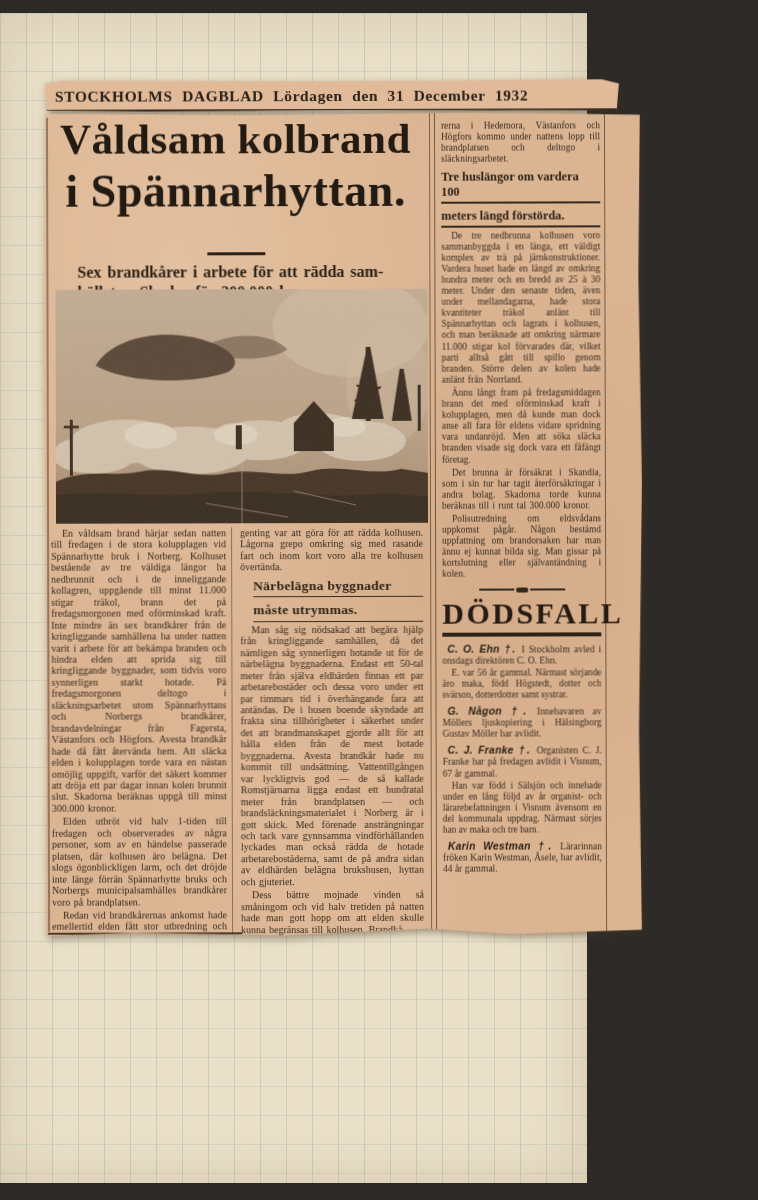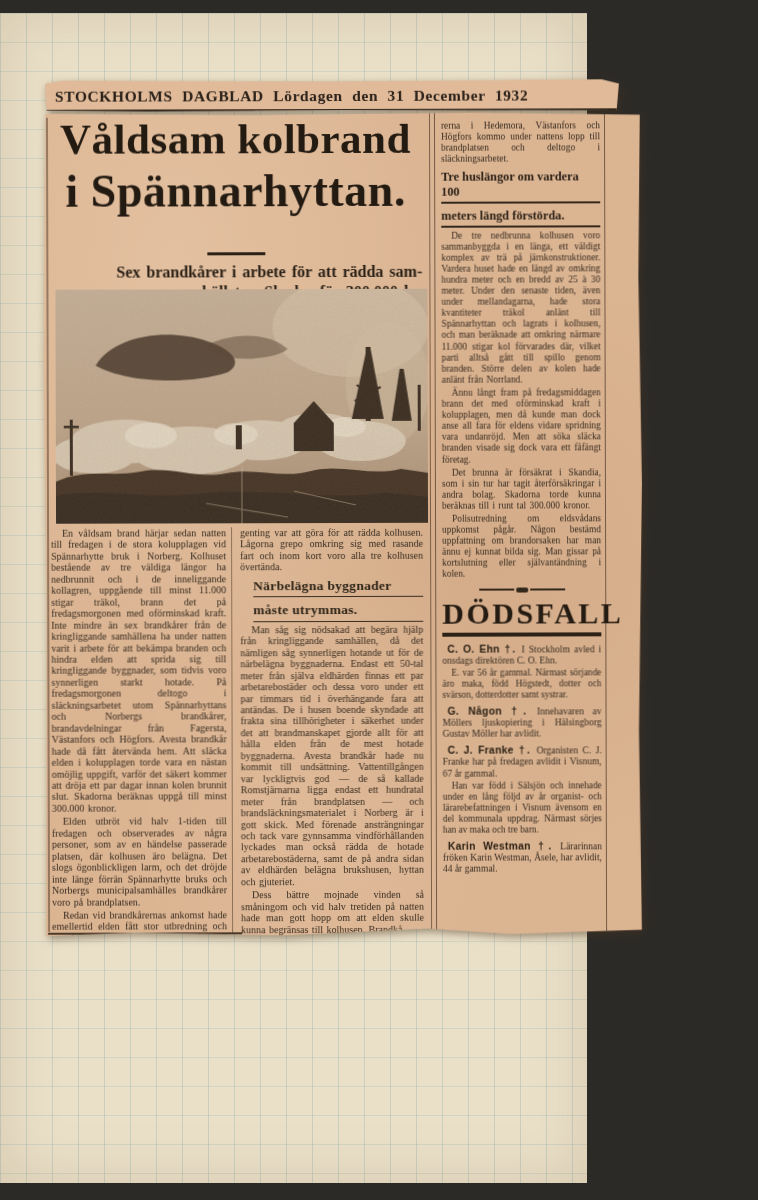--- a/index.html
+++ b/index.html
@@ -43,22 +43,22 @@
     overflow:hidden;
   }
   
   .left-section{position:absolute;left:0;top:0;width:387px;height:824px;border-right:1.5px solid rgba(60,42,26,.6);box-sizing:border-box;}
   .edge-rule-left{position:absolute;left:3px;top:4px;width:1.5px;height:814px;background:rgba(60,42,26,.45);}
   .headline-1{position:absolute;top:4px;left:0;width:385px;text-align:center;
     font-weight:700;font-size:43px;line-height:1;color:#231b12;letter-spacing:0.5px;margin:0;}
   .headline-2{position:absolute;top:55px;left:0;width:385px;text-align:center;
     font-weight:700;font-size:46px;line-height:1;color:#231b12;letter-spacing:0.5px;margin:0;}
   .head-rule{position:absolute;top:139px;left:164px;width:58px;height:3px;background:#2b2117;}
-  .subhead{position:absolute;top:149px;left:6px;width:373px;text-align:right;
-    font-weight:700;font-size:16px;line-height:19.5px;color:#2b2117;word-spacing:2px;}
+  .subhead{position:absolute;top:149px;left:6px;width:373px;text-align:left;
+    font-weight:700;font-size:16px;line-height:19.5px;color:#2b2117;word-spacing:2px;padding-left:28px;}
   .photo-wrap{position:absolute;top:176px;left:12px;width:372px;height:234px;background:#c3ac94;}
   .photo-wrap svg{display:block;}
   .columns{position:absolute;top:414px;left:2px;width:383px;height:406px;display:flex;}
   .colA{width:186px;padding:0 5px 0 5px;border-right:1.5px solid rgba(60,42,26,.5);box-sizing:border-box;}
   .colB{width:197px;padding:0 6px 0 8px;box-sizing:border-box;}
   .body-p{font-size:10px;line-height:11.45px;color:#372c20;text-align:justify;margin:0 0 2px 0;text-indent:11px;word-spacing:1px;}
   .body-p.no-indent{text-indent:0;}
   .col-subhead{font-weight:700;font-size:13.5px;line-height:1.15;color:#2e2417;
     border-bottom:1.5px solid #3a2d1f;padding:3px 0 3px 0;margin:2px 0 2px 13px;letter-spacing:.3px;}
   .foot-rule{position:absolute;bottom:3px;left:3px;width:194px;height:2px;background:rgba(52,38,24,.85);}
@@ -70,21 +70,21 @@
   .rc-p.no-indent{text-indent:0;}
   .rc-subhead{font-weight:700;font-size:12.3px;line-height:1.2;color:#2b2117;
     border-bottom:2px solid #33281c;padding:2px 0 2px 0;margin:3px 0 3px 0;}
   .ornament{margin:7px auto 5px auto;width:86px;display:flex;align-items:center;}
   .ornament .bar{flex:1;height:2px;background:#33281c;}
   .ornament .gem{width:12px;height:5px;background:#33281c;border-radius:2px;margin:0 2px;}
   .dodsfall-title{font-weight:700;font-size:30px;line-height:1;letter-spacing:2.5px;color:#241b12;margin:6px 0 4px 0;}
   .dodsfall-rule{height:4px;background:#2c2217;margin:0 0 7px 0;}
   .entry{margin:0 0 4.5px 0;}
   .entry-lead{font-size:9.5px;line-height:11.25px;color:#372c20;text-align:justify;text-indent:5px;}
-  .entry-name{font-family:"Liberation Sans","DejaVu Sans",sans-serif;font-weight:700;font-size:10.3px;letter-spacing:.3px;color:#2a2014;padding-right:2px;}
+  .entry-name{font-family:"Liberation Sans","DejaVu Sans",sans-serif;font-weight:700;font-size:10.3px;letter-spacing:.3px;color:#2a2014;padding-right:2px;font-style:italic;}
   .entry-body{font-size:9.3px;line-height:11.1px;color:#372c20;text-align:justify;text-indent:9px;margin-top:1px;}
 </style>
 </head>
 <body>
 
 <div class="frame">
   <div class="album-page">
     <div class="clipping">
 
       <div class="dateline-strip">

